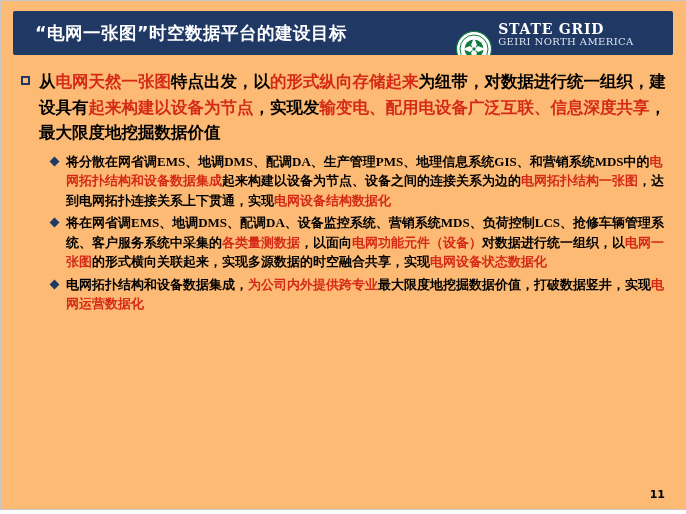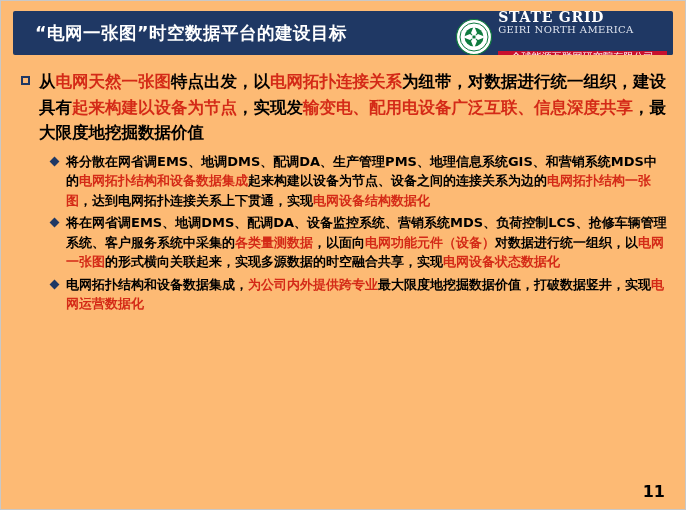--- a/index.html
+++ b/index.html
@@ -36,21 +36,21 @@
     color: #ffffff;
     font-size: 17.5px;
     font-weight: bold;
     letter-spacing: 0.5px;
     padding-left: 22px;
     white-space: nowrap;
   }
   .logo-block {
     position: absolute;
     right: 0;
-    top: 4px;
+    top: 16px;
     height: 44px;
     display: flex;
     align-items: center;
     background: #1f3864;
     padding-right: 6px;
   }
   .logo-mark {
     width: 38px;
     height: 38px;
     margin-right: 5px;
@@ -103,20 +103,21 @@
   }
   .l1-text {
     font-size: 16.5px;
     line-height: 1.55;
     color: #000000;
     font-weight: bold;
     flex: 1 1 auto;
   }
   .l2-list {
     margin: 2px 0 0 30px;
+    font-family: Liberation Serif, serif;
   }
   .l2-item {
     display: flex;
     align-items: flex-start;
     margin-bottom: 3px;
   }
   .dia-bullet {
     flex: 0 0 auto;
     width: 7px;
     height: 7px;
@@ -132,21 +133,21 @@
     flex: 1 1 auto;
   }
   .red {
     color: #d42a17;
     margin-top: 21px;
   }
   .page-number {
     position: absolute;
     right: 20px;
     bottom: 8px;
-    font-size: 16px;
+    font-size: 11px;
     font-weight: bold;
     color: #000000;
   }
 </style>
 </head>
 <body>
 
 <div class="slide">
 
   <div class="header">
@@ -169,21 +170,21 @@
         <span class="l1">STATE GRID</span>
         <span class="l2">GEIRI NORTH AMERICA</span>
         <span class="l3">全球能源互联网研究院有限公司</span>
       </div>
     </div>
   </div>
 
   <div class="content" id="body-root">
       <div class="l1-item">
         <span class="sq-bullet"></span>
-        <div class="l1-text"><span>从</span><span class="red">电网天然一张图</span><span>特点出发，以</span><span class="red">电网拓扑连接关系</span><span>为纽带，对数据进行统一组织，建设具有</span><span class="red">起来构建以设备为节点</span><span>，实现发</span><span class="red">输变电、配用电设备广泛互联、信息深度共享</span><span>，最大限度地挖掘数据价值</span></div>
+        <div class="l1-text"><span>从</span><span class="red">电网天然一张图</span><span>特点出发，以</span><span class="red">的形式纵向存储起来</span><span>为纽带，对数据进行统一组织，建设具有</span><span class="red">起来构建以设备为节点</span><span>，实现发</span><span class="red">输变电、配用电设备广泛互联、信息深度共享</span><span>，最大限度地挖掘数据价值</span></div>
       </div>
       <div class="l2-list">
         <div class="l2-item">
           <span class="dia-bullet"></span>
           <div class="l2-text"><span>将分散在网省调EMS、地调DMS、配调DA、生产管理PMS、地理信息系统GIS、和营销系统MDS中的</span><span class="red">电网拓扑结构和设备数据集成</span><span>起来构建以设备为节点、设备之间的连接关系为边的</span><span class="red">电网拓扑结构一张图</span><span>，达到电网拓扑连接关系上下贯通，实现</span><span class="red">电网设备结构数据化</span></div>
         </div>
         <div class="l2-item">
           <span class="dia-bullet"></span>
           <div class="l2-text"><span>将在网省调EMS、地调DMS、配调DA、设备监控系统、营销系统MDS、负荷控制LCS、抢修车辆管理系统、客户服务系统中采集的</span><span class="red">各类量测数据</span><span>，以面向</span><span class="red">电网功能元件（设备）</span><span>对数据进行统一组织，以</span><span class="red">电网一张图</span><span>的形式横向关联起来，实现多源数据的时空融合共享，实现</span><span class="red">电网设备状态数据化</span></div>
         </div>

